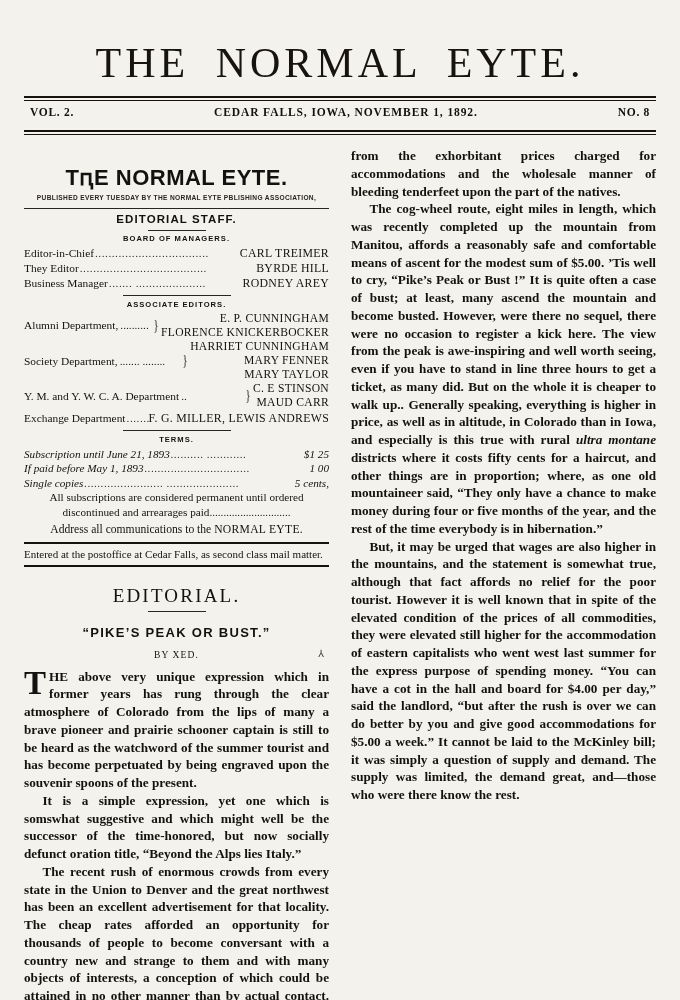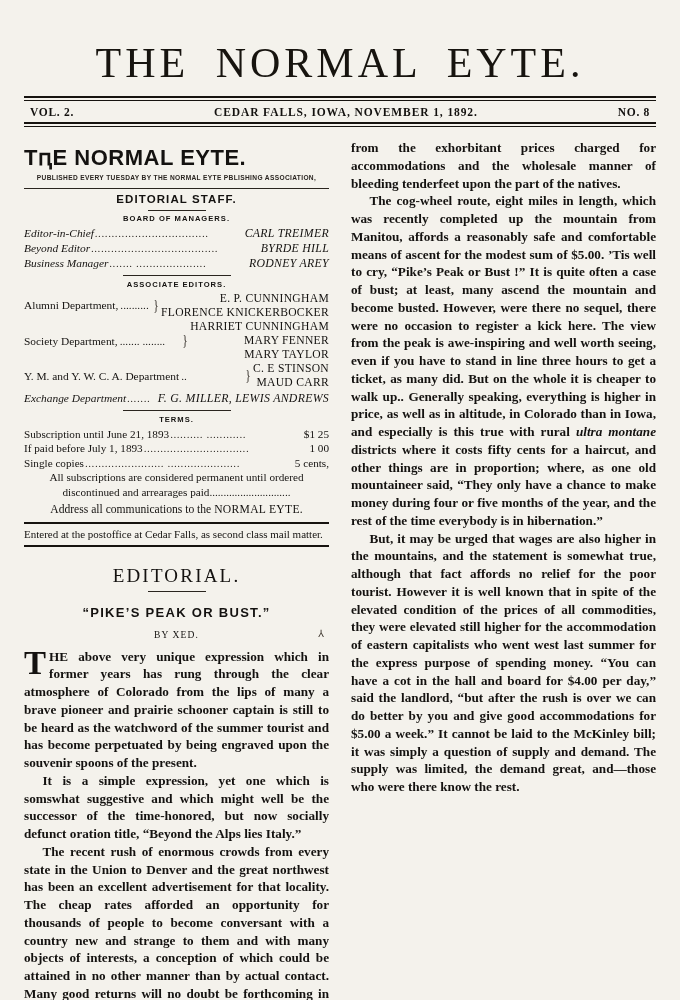--- a/index.html
+++ b/index.html
@@ -42,21 +42,21 @@
     border-top: 2px solid #16130f;
     border-bottom: 1px solid #16130f;
     height: 2px;
     margin: 6px 24px 0 24px;
   }
   .issue-line {
     display: flex;
     justify-content: space-between;
     align-items: baseline;
     margin: 0 26px;
-    padding: 5px 4px 4px 4px;
+    padding: 5px 4px 12px 4px;
     font-family: "Liberation Serif", serif;
     font-weight: bold;
     font-size: 11.5px;
     letter-spacing: 0.7px;
   }
   .issue-center {
     font-size: 11.5px;
     letter-spacing: 0.9px;
   }
   .rule-double-b {
@@ -75,26 +75,26 @@
   .col {
     width: 305px;
     font-size: 13.2px;
     line-height: 1.32;
     text-align: justify;
   }
   .col.right { padding-top: 2px; }
 
   
   .flag-title {
-    text-align: left;
+    text-align: center;
     font-size: 22px;
     font-weight: bold;
     letter-spacing: 0.5px;
     font-family: "Liberation Sans", sans-serif;
-    margin-top: 6px;
+    margin-top: 18px;
     margin-bottom: 2px;
   }
   .pubinfo {
     text-align: center;
     font-family: "Liberation Sans", sans-serif;
     font-size: 6.6px;
     letter-spacing: 0.35px;
     font-weight: bold;
     color: #2a2520;
     padding-bottom: 2px;
@@ -131,21 +131,20 @@
     font-size: 7.6px;
     letter-spacing: 1px;
     margin: 2px 0 2px 0;
   }
   .staff-row {
     display: flex;
     align-items: flex-start;
     font-size: 11.4px;
     line-height: 1.27;
     white-space: nowrap;
-    font-style: italic;
   }
   .staff-role { flex: 0 0 auto; }
   .dots {
     flex: 1 1 auto;
     overflow: hidden;
     white-space: nowrap;
     letter-spacing: 0.5px;
     color: #2b2620;
     padding: 0 1px;
   }
@@ -192,20 +191,21 @@
     font-size: 11.6px;
     white-space: nowrap;
     line-height: 1.18;
   }
   .terms-row {
     display: flex;
     align-items: baseline;
     font-size: 11.2px;
     line-height: 1.3;
     white-space: nowrap;
+    font-style: italic;
   }
   .terms-label { flex: 0 0 auto; }
   .terms-price { flex: 0 0 auto; }
   .terms-note {
     font-size: 11.2px;
     line-height: 1.3;
     text-align: center;
   }
   .address-line {
     font-size: 11.6px;
@@ -308,21 +308,21 @@
       <hr class="hr-short">
 
       <div class="sub-head">BOARD OF MANAGERS.</div>
 
       <div class="staff-row">
         <span class="staff-role">Editor-in-Chief</span>
         <span class="dots">..................................</span>
         <span class="staff-name">CARL TREIMER</span>
       </div>
       <div class="staff-row">
-        <span class="staff-role">Beyond Editor</span>
+        <span class="staff-role">They Editor</span>
         <span class="dots">......................................</span>
         <span class="staff-name">BYRDE HILL</span>
       </div>
       <div class="staff-row">
         <span class="staff-role">Business Manager</span>
         <span class="dots">....... .....................</span>
         <span class="staff-name">RODNEY AREY</span>
       </div>
 
       <hr class="hr-med">
@@ -367,21 +367,21 @@
 
       <hr class="hr-med">
       <div class="sub-head">TERMS.</div>
 
       <div class="terms-row">
         <span class="terms-label">Subscription until June 21, 1893</span>
         <span class="dots">.......... ............</span>
         <span class="terms-price">$1 25</span>
       </div>
       <div class="terms-row">
-        <span class="terms-label">If paid before July 1, 1893</span>
+        <span class="terms-label">If paid before May 1, 1893</span>
         <span class="dots">................................</span>
         <span class="terms-price">1 00</span>
       </div>
       <div class="terms-row">
         <span class="terms-label">Single copies</span>
         <span class="dots">........................ ......................</span>
         <span class="terms-price">5 cents,</span>
       </div>
       <div class="terms-note">All subscriptions are considered permanent until ordered discontinued and arrearages paid.............................</div>
 

